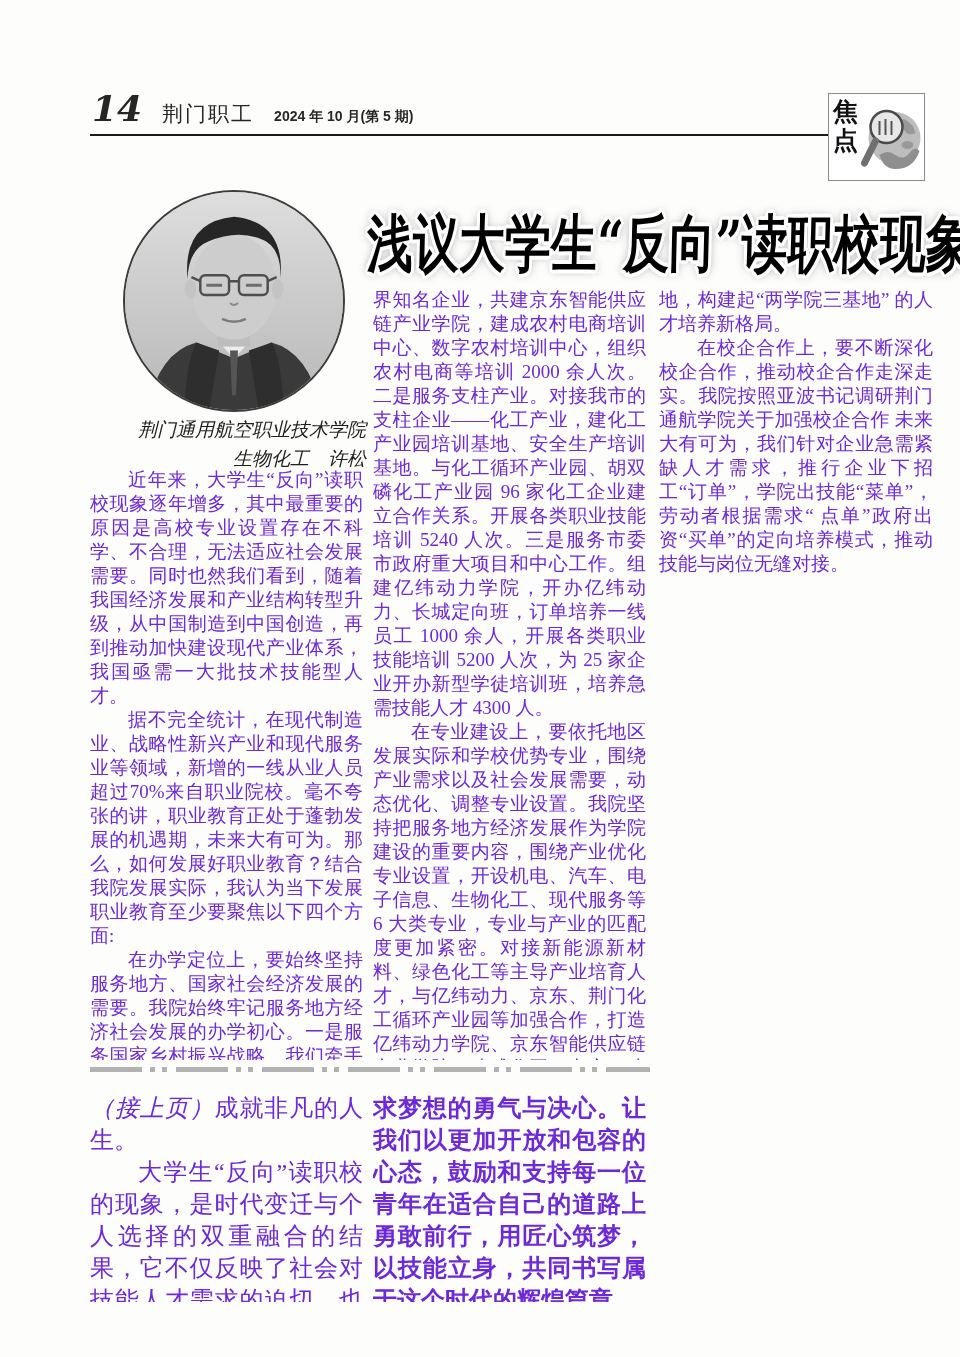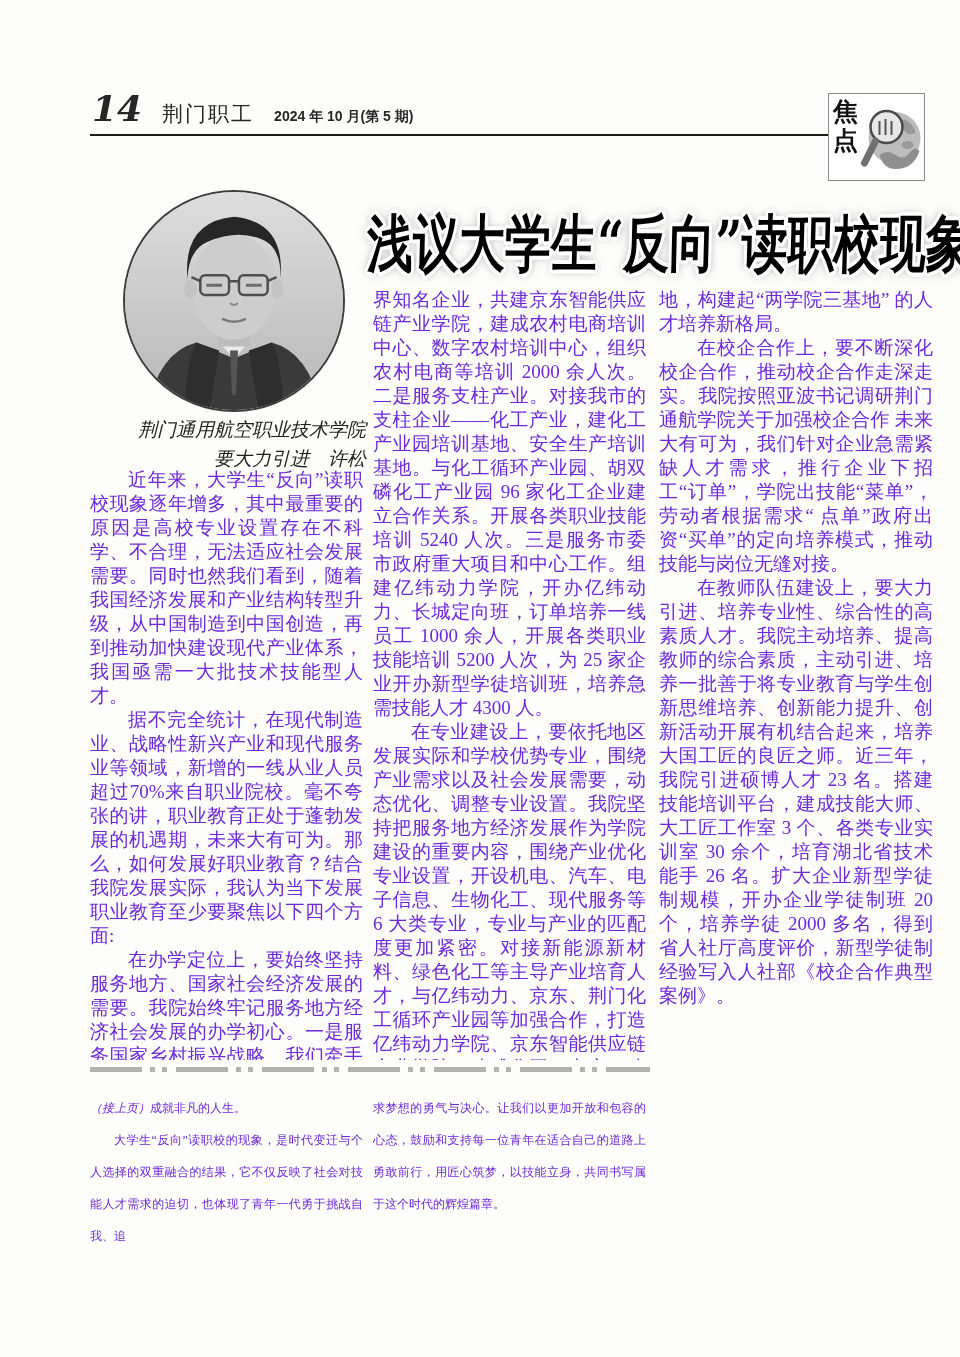--- a/index.html
+++ b/index.html
@@ -46,23 +46,23 @@
   #col2 { left:373px; top:288px; width:273px; height:772px; }
   #col3 { left:659px; top:288px; width:274px; height:1012px; }
   
   .divider { position:absolute; left:90px; top:1067px; width:560px; height:5px;
     background:repeating-linear-gradient(90deg,
       #b2b2b2 0 52px, transparent 52px 60px,
       #b2b2b2 60px 65px, transparent 65px 72px,
       #b2b2b2 72px 77px, transparent 77px 86px);
   }
   
-  .bcol { font-size:12px; line-height:32px; }
+  .bcol { font-size:24px; line-height:32px; }
   #bcol1 { left:90px;  top:1092px; width:273px; height:210px; }
-  #bcol2 { left:373px; top:1092px; width:273px; height:210px; }
+  #bcol2 { left:373px; top:1092px; width:273px; height:210px;font-weight:bold; }
   .lead { font-style:italic; }
 </style>
 </head>
 <body>
 
 <div class="page">
 
   <div class="page-header">
     <span class="page-num">14</span>
     <span class="pub-name">荆门职工</span>
@@ -120,38 +120,37 @@
       </g>
       <line x1="82" y1="94" x2="98" y2="94" stroke="#6d6d6d" stroke-width="3"></line>
       <line x1="122" y1="94" x2="138" y2="94" stroke="#6d6d6d" stroke-width="3"></line>
       <path d="M106 112 q4 4 8 0" stroke="#8a8a8a" stroke-width="2" fill="none"></path>
       <path d="M98 128 q12 6 24 0" stroke="#7a7a7a" stroke-width="2.5" fill="none"></path>
     </svg>
   </div>
 
   <div class="caption">
     <div>荆门通用航空职业技术学院</div>
-    <div>要大力引进　许松</div>
+    <div>生物化工　许松</div>
   </div>
 
   <div class="col" id="col1">
     <p class="indent">近年来，大学生“反向”读职校现象逐年增多，其中最重要的原因是高校专业设置存在不科学、不合理，无法适应社会发展需要。同时也然我们看到，随着我国经济发展和产业结构转型升级，从中国制造到中国创造，再到推动加快建设现代产业体系，我国亟需一大批技术技能型人才。</p>
     <p class="indent">据不完全统计，在现代制造业、战略性新兴产业和现代服务业等领域，新增的一线从业人员超过70%来自职业院校。毫不夸张的讲，职业教育正处于蓬勃发展的机遇期，未来大有可为。那么，如何发展好职业教育？结合我院发展实际，我认为当下发展职业教育至少要聚焦以下四个方面:</p>
     <p class="indent">在办学定位上，要始终坚持服务地方、国家社会经济发展的需要。我院始终牢记服务地方经济社会发展的办学初心。一是服务国家乡村振兴战略。我们牵手京东等世</p>
   </div>
 
   <div class="col" id="col2">
     <p>界知名企业，共建京东智能供应链产业学院，建成农村电商培训中心、数字农村培训中心，组织农村电商等培训 2000 余人次。二是服务支柱产业。对接我市的支柱企业——化工产业，建化工产业园培训基地、安全生产培训基地。与化工循环产业园、胡双磷化工产业园 96 家化工企业建立合作关系。开展各类职业技能培训 5240 人次。三是服务市委市政府重大项目和中心工作。组建亿纬动力学院，开办亿纬动力、长城定向班，订单培养一线员工 1000 余人，开展各类职业技能培训 5200 人次，为 25 家企业开办新型学徒培训班，培养急需技能人才 4300 人。</p>
     <p class="indent">在专业建设上，要依托地区发展实际和学校优势专业，围绕产业需求以及社会发展需要，动态优化、调整专业设置。我院坚持把服务地方经济发展作为学院建设的重要内容，围绕产业优化专业设置，开设机电、汽车、电子信息、生物化工、现代服务等 6 大类专业，专业与产业的匹配度更加紧密。对接新能源新材料、绿色化工等主导产业培育人才，与亿纬动力、京东、荆门化工循环产业园等加强合作，打造亿纬动力学院、京东智能供应链产业学院，建成化工、电商、建筑产业公共实训基</p>
   </div>
 
   <div class="col" id="col3">
     <p>地，构建起“两学院三基地” 的人才培养新格局。</p>
     <p class="indent">在校企合作上，要不断深化校企合作，推动校企合作走深走实。我院按照亚波书记调研荆门通航学院关于加强校企合作 未来大有可为，我们针对企业急需紧缺人才需求，推行企业下招工“订单”，学院出技能“菜单”，劳动者根据需求“ 点单”政府出资“买单”的定向培养模式，推动技能与岗位无缝对接。</p>
-    <p class="indent">在教师队伍建设上，要大力引进、培养专业性、综合性的高素质人才。我院主动培养、提高教师的综合素质，主动引进、培养一批善于将专业教育与学生创新思维培养、创新能力提升、创新活动开展有机结合起来，培养大国工匠的良匠之师。近三年，我院引进硕博人才 23 名。搭建技能培训平台，建成技能大师、大工匠工作室 3 个、各类专业实训室 30 余个，培育湖北省技术能手 26 名。扩大企业新型学徒制规模，开办企业学徒制班 20 个，培养学徒 2000 多名，得到省人社厅高度评价，新型学徒制经验写入人社部《校企合作典型案例》。</p>
   </div>
 
   <div class="divider"></div>
 
   <div class="col bcol" id="bcol1">
     <p><span class="lead">（接上页）</span><span>成就非凡的人生。</span></p>
     <p class="indent">大学生“反向”读职校的现象，是时代变迁与个人选择的双重融合的结果，它不仅反映了社会对技能人才需求的迫切，也体现了青年一代勇于挑战自我、追</p>
   </div>
 
   <div class="col bcol" id="bcol2">

